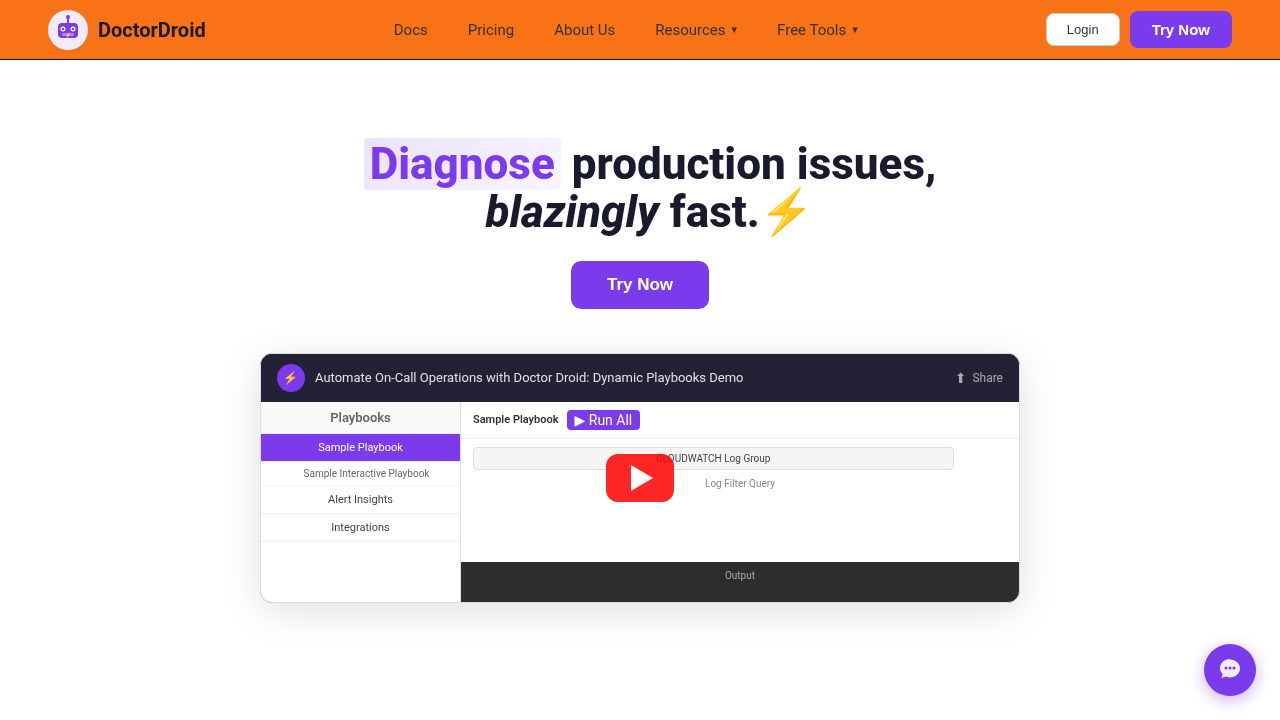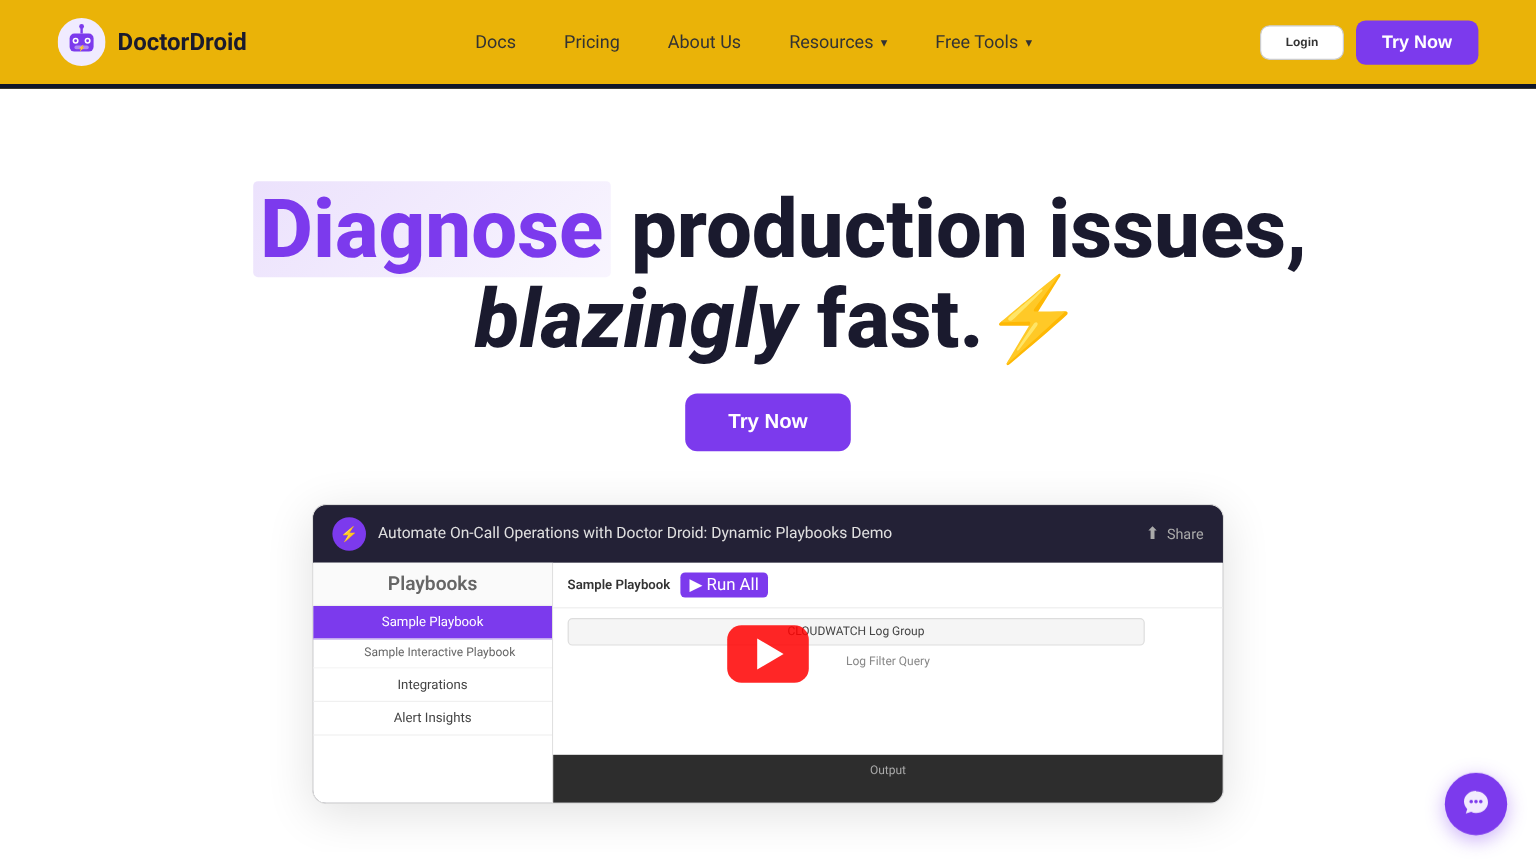--- a/index.html
+++ b/index.html
@@ -4,23 +4,23 @@
   <style>
     * { margin: 0; padding: 0; box-sizing: border-box; }
     body { font-family: -apple-system, BlinkMacSystemFont, 'Segoe UI', Roboto, sans-serif; background: #fff; color: #1a1a2e; overflow-x: hidden; }
 
     
     nav {
       display: flex;
       align-items: center;
       justify-content: space-between;
       padding: 0 48px;
-      height: 74px;
-      border-bottom: 4px solid #0f172a;
-      background: #eab308;
+      height: 60px;
+      border-bottom: 1px solid #0f172a;
+      background: #f97316;
       position: sticky;
       top: 0;
       z-index: 100;
     }
     .nav-logo {
       display: flex;
       align-items: center;
       gap: 10px;
       text-decoration: none;
       cursor: pointer;
@@ -54,24 +54,23 @@
     .nav-actions {
       display: flex;
       align-items: center;
       gap: 10px;
     }
     .btn-login {
       padding: 8px 20px;
       border: 1.5px solid #ccc;
       border-radius: 8px;
       background: #fff;
-      font-size: 10px;
+      font-size: 13px;
       cursor: pointer;
       color: #333;
-      font-weight: bold;
     }
     .btn-try-now-nav {
       padding: 10px 22px;
       background: #7c3aed;
       color: #fff;
       border: none;
       border-radius: 8px;
       font-size: 15px;
       font-weight: 600;
       cursor: pointer;
@@ -84,21 +83,21 @@
 
     
     .hero {
       display: flex;
       flex-direction: column;
       align-items: center;
       text-align: center;
       padding: 80px 48px 40px;
     }
     .hero-heading {
-      font-size: 68px;
+      font-size: 44px;
       font-weight: 800;
       line-height: 1.1;
       color: #1a1a2e;
       max-width: 900px;
       margin-bottom: 24px;
       margin-left: 20px;
     }
     .hero-heading .highlight {
       color: #7c3aed;
       background: linear-gradient(135deg, rgba(124,58,237,0.15) 0%, rgba(124,58,237,0.05) 100%);
@@ -186,21 +185,21 @@
     }
     .video-sidebar {
       width: 200px;
       background: #fff;
       border-right: 1px solid #e0e0e0;
       display: flex;
       flex-direction: column;
     }
     .video-sidebar-header {
       padding: 8px 12px;
-      font-size: 16px;
+      font-size: 13px;
       font-weight: 600;
       color: #666;
       border-bottom: 1px solid #eee;
       background: #fafafa;
     }
     .video-sidebar-item {
       padding: 7px 12px;
       font-size: 11px;
       color: #444;
       border-bottom: 1px solid #f0f0f0;
@@ -392,22 +391,22 @@
         <span>Share</span>
       </div>
     </div>
 
     <div class="video-body">
 
       <div class="video-sidebar">
         <div class="video-sidebar-header">Playbooks</div>
         <div class="video-sidebar-item active">Sample Playbook</div>
         <div class="video-sidebar-subitem">Sample Interactive Playbook</div>
+        <div class="video-sidebar-item">Alert Insights</div>
         <div class="video-sidebar-item">Integrations</div>
-        <div class="video-sidebar-item">Alert Insights</div>
       </div>
 
       <div class="video-main">
         <div class="video-main-top">
           <span class="playbook-label">Sample Playbook</span>
           <span class="run-all-btn">▶ Run All</span>
         </div>
         <div class="video-section">
           <div class="query-box">CLOUDWATCH Log Group</div>
           <div class="filter-label">Log Filter Query</div>

